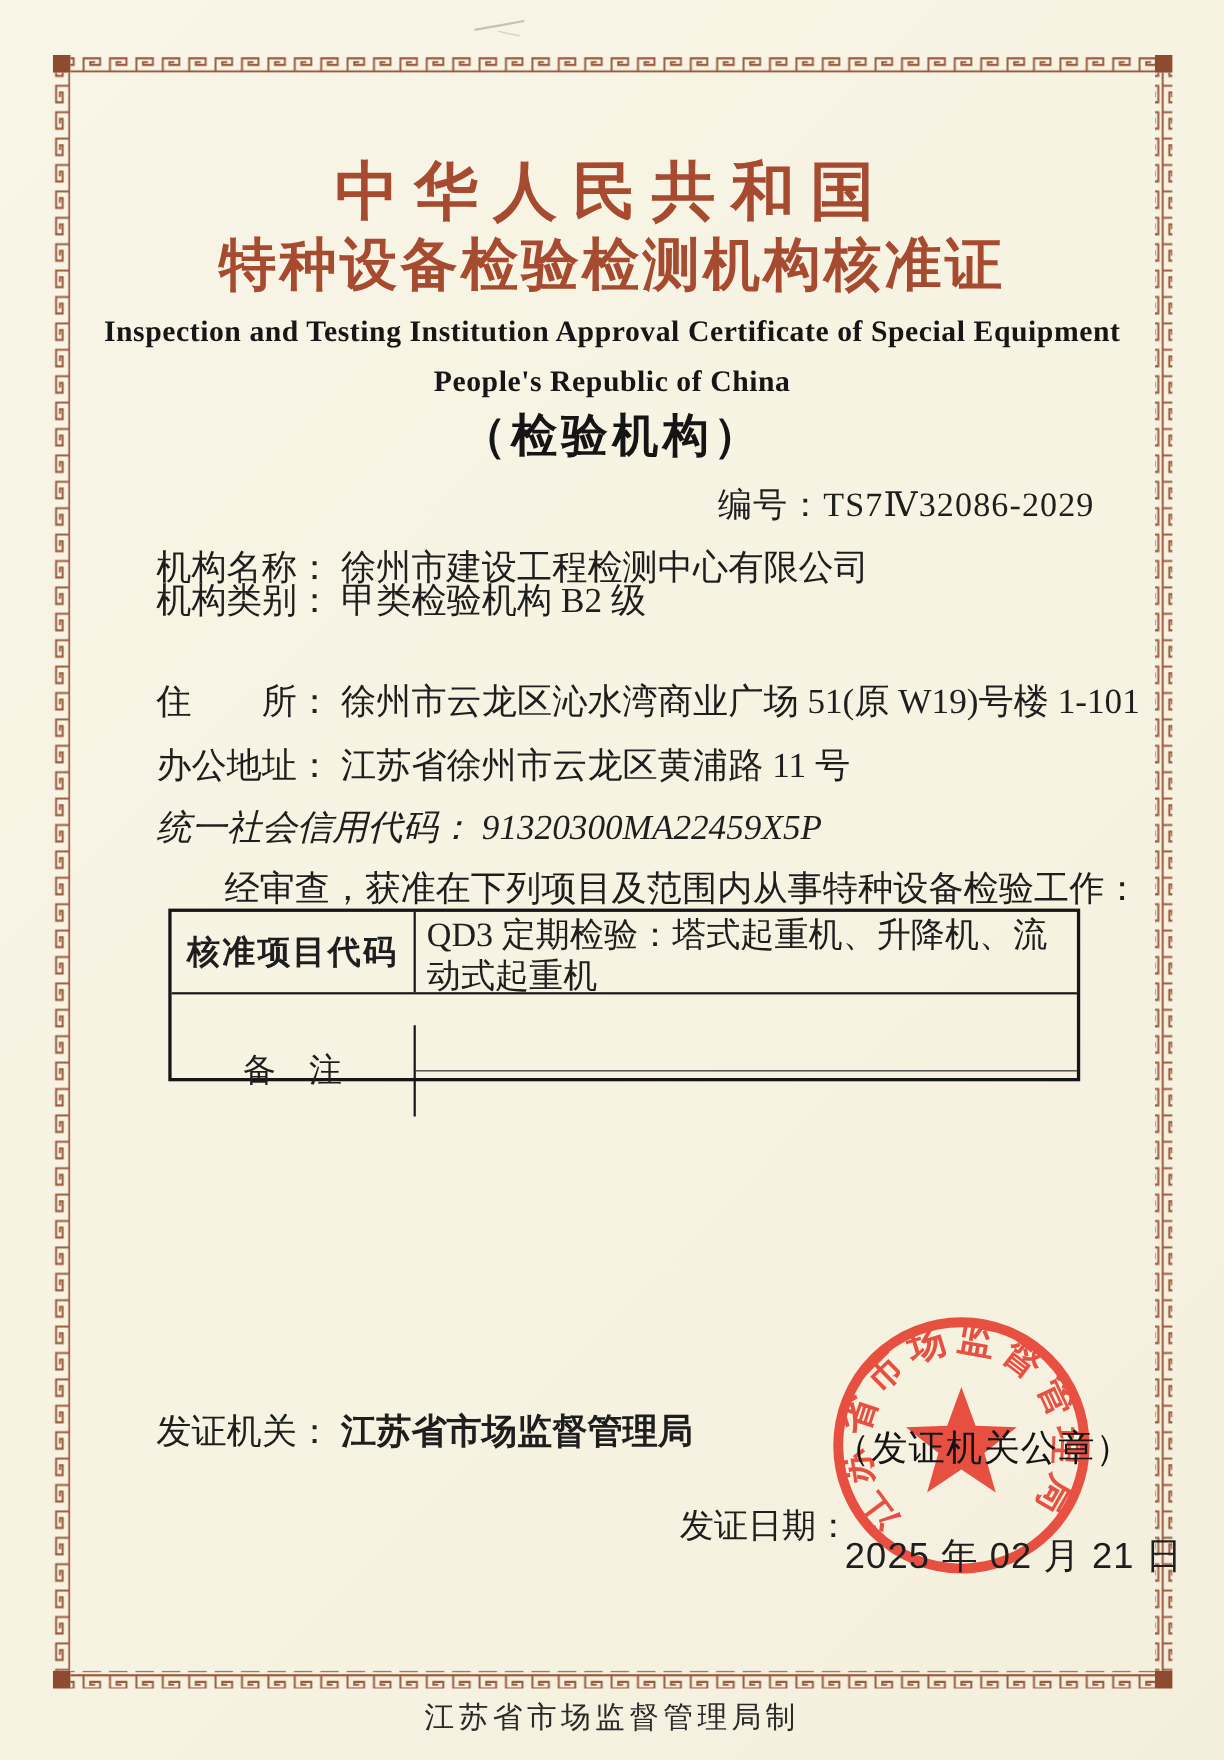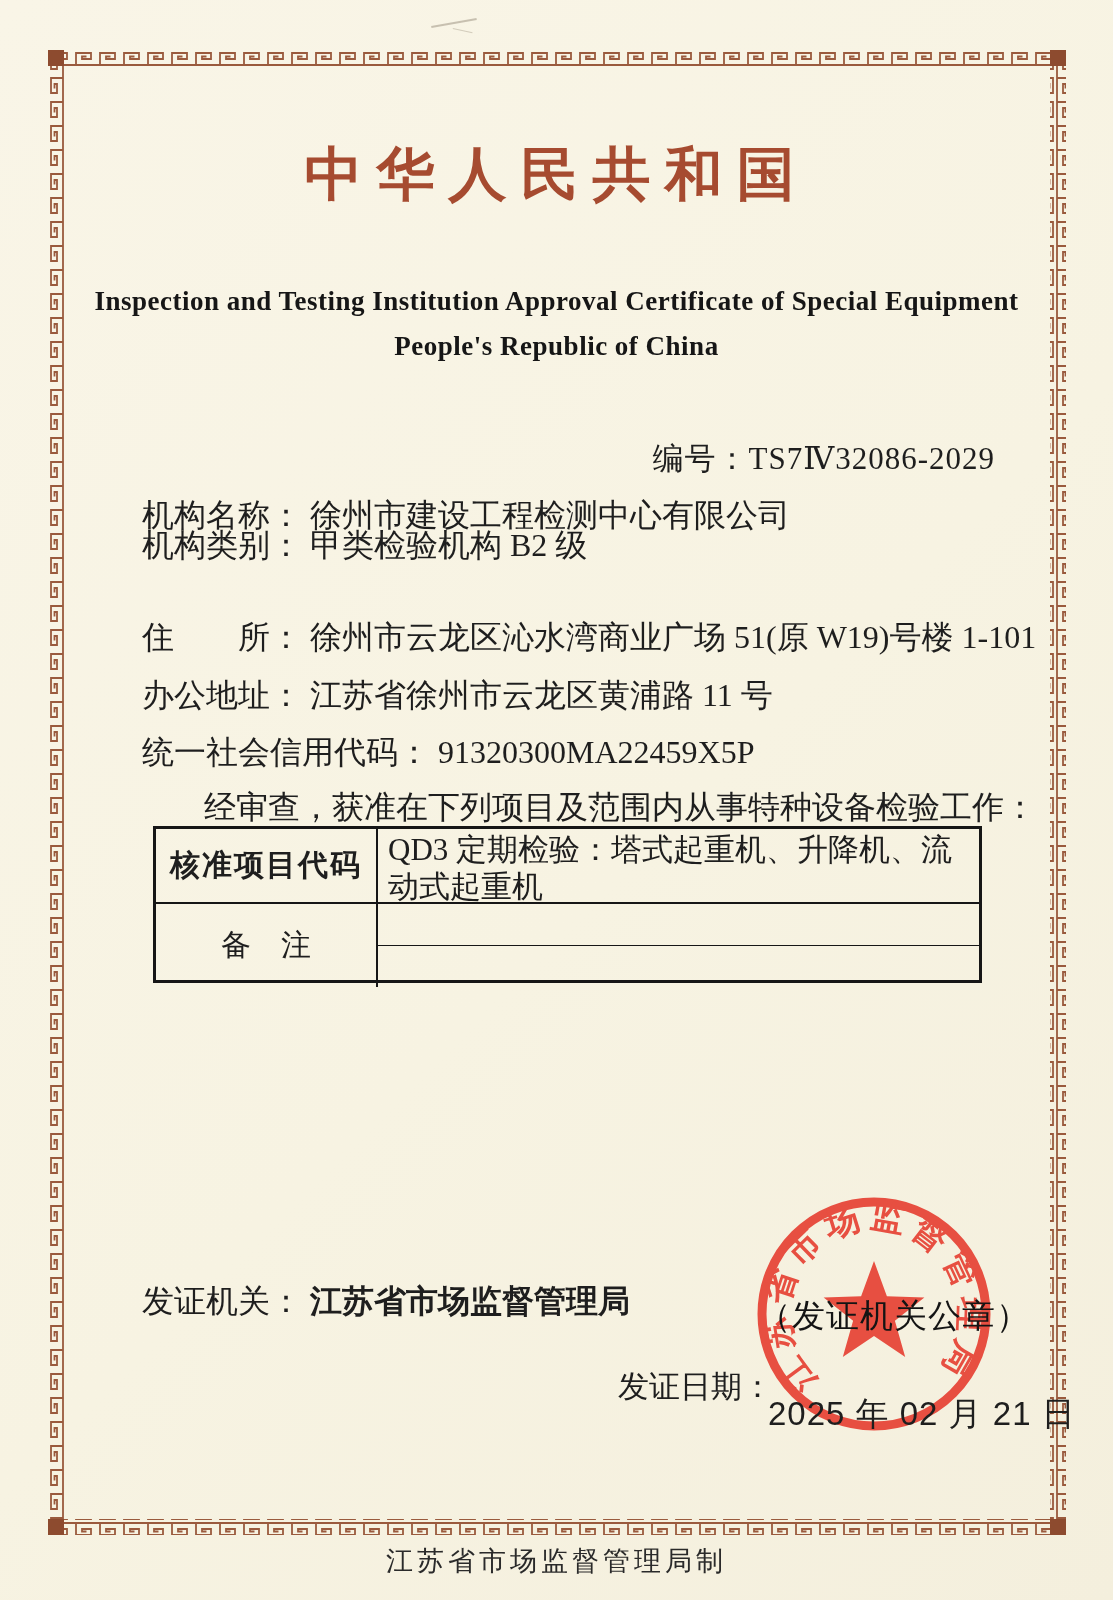--- a/index.html
+++ b/index.html
@@ -20,21 +20,21 @@
   .title-en2{top:331px;}
   .subtitle{top:368px;font-size:42px;font-weight:bold;color:#151515;
     font-family:"Liberation Sans","DejaVu Sans",sans-serif;letter-spacing:4px;}
   .cert-no{top:438px;right:118px;font-size:31px;letter-spacing:1px;}
   .field-row{left:142px;font-size:32px;white-space:nowrap;}
   .field-value{margin-left:8px;}
   .note-line{top:786px;left:204px;font-size:32px;}
   .approval-table{left:153px;top:826px;width:829px;height:157px;
     border:3px solid #161616;box-sizing:border-box;background:transparent;}
   .tbl-row1{display:flex;height:75px;border-bottom:2px solid #161616;box-sizing:border-box;}
-  .tbl-row2{display:flex;height:83px;box-sizing:border-box;}
+  .tbl-row2{display:flex;height:83px;box-sizing:border-box;margin-top:28px;}
   .tbl-label{width:222px;flex:0 0 222px;border-right:2px solid #161616;box-sizing:border-box;
     display:flex;align-items:center;justify-content:center;font-size:30px;}
   .tbl-label.bold{font-weight:bold;letter-spacing:2px;}
   .tbl-value{flex:1;font-size:31px;line-height:37px;padding:2px 8px 0 10px;box-sizing:border-box;}
   .tbl-empty-wrap{flex:1;display:flex;flex-direction:column;}
   .tbl-empty{flex:1;box-sizing:border-box;}
   .tbl-empty.first{border-bottom:1.5px solid #161616;}
   .issuer-row{top:1280px;left:142px;font-size:32px;white-space:nowrap;}
   .valid-row{top:1346px;left:142px;font-size:32px;white-space:nowrap;}
   .bold{font-weight:bold;}
@@ -80,40 +80,42 @@
       <rect x="1002" y="0" width="16" height="16" fill="#8d4b2f"></rect>
       <rect x="0" y="1469" width="16" height="16" fill="#8d4b2f"></rect>
       <rect x="1002" y="1469" width="16" height="16" fill="#8d4b2f"></rect>
     </svg>
   </div>
 
   <div class="abs artifact"></div>
   <div class="abs artifact2"></div>
 
   <div class="abs center title-cn1">中华人民共和国</div>
+  <div class="abs center title-cn2">特种设备检验检测机构核准证</div>
   <div class="abs center title-en title-en1">Inspection and Testing Institution Approval Certificate of Special Equipment</div>
   <div class="abs center title-en title-en2">People's Republic of China</div>
+  <div class="abs center subtitle">（检验机构）</div>
 
   <div class="abs cert-no">
     <span>编号：</span><span>TS7Ⅳ32086-2029</span>
   </div>
 
   <div class="abs field-row" style="top:494px;">
     <span>机构名称：</span><span class="field-value">徐州市建设工程检测中心有限公司</span>
   </div>
   <div class="abs field-row" style="top:524px;">
     <span>机构类别：</span><span class="field-value">甲类检验机构 B2 级</span>
   </div>
   <div class="abs field-row" style="top:616px;">
     <span>住　　所：</span><span class="field-value">徐州市云龙区沁水湾商业广场 51(原 W19)号楼 1-101</span>
   </div>
   <div class="abs field-row" style="top:674px;">
     <span>办公地址：</span><span class="field-value">江苏省徐州市云龙区黄浦路 11 号</span>
   </div>
-  <div class="abs field-row" style="top:731px;">
+  <div class="abs field-row" style="top:731px;font-style:italic;">
     <span>统一社会信用代码：</span><span class="field-value">91320300MA22459X5P</span>
   </div>
 
   <div class="abs note-line">经审查，获准在下列项目及范围内从事特种设备检验工作：</div>
 
   <div class="abs approval-table">
     <div class="tbl-row1">
       <div class="tbl-label bold">核准项目代码</div>
       <div class="tbl-value">QD3 定期检验：塔式起重机、升降机、流动式起重机</div>
     </div>

